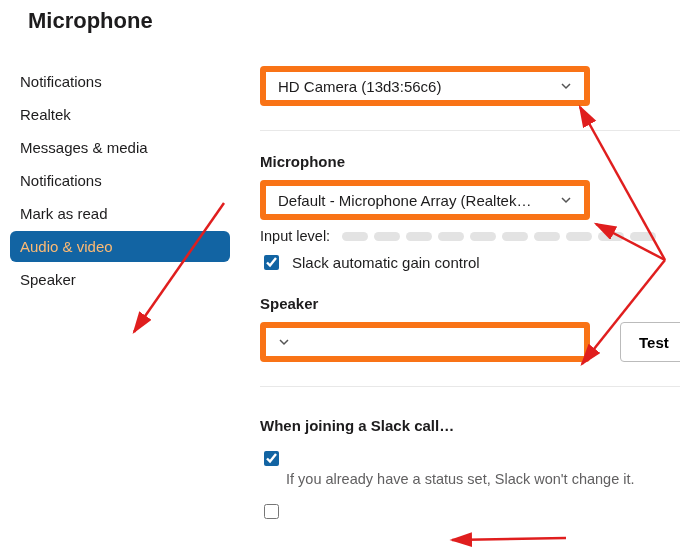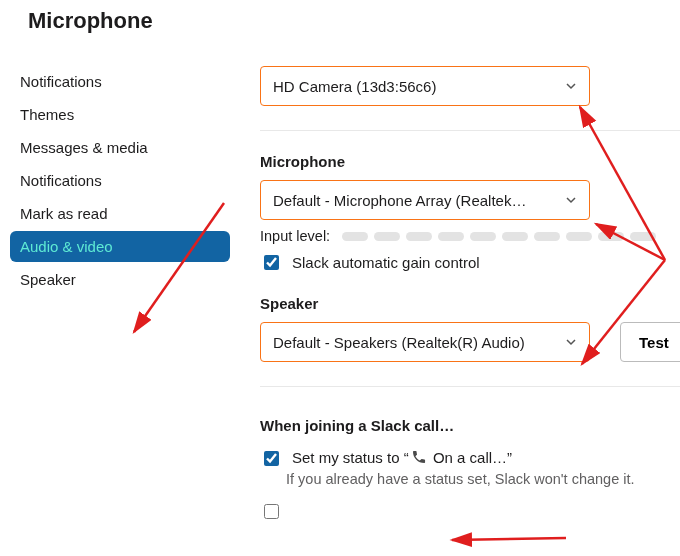--- a/index.html
+++ b/index.html
@@ -30,30 +30,30 @@
   .nav-item {
     padding: 7px 10px;
     font-size: 15px;
     border-radius: 6px;
     cursor: pointer;
     margin-bottom: 2px;
     color: #1d1c1d;
   }
   .nav-item.active {
     background: #1264a3;
-    color: #5eead4;
+    color: #fdba74;
   }
   .main {
     flex: 1;
     padding-left: 30px;
   }
   .select {
     width: 330px;
     height: 40px;
-    border: 1px solid #f97316;
+    border: 6px solid #f97316;
     border-radius: 4px;
     display: flex;
     align-items: center;
     padding: 0 12px;
     font-size: 15px;
     cursor: pointer;
     position: relative;
     background: #fff;
   }
   .select .label {
@@ -152,21 +152,21 @@
   }
 </style>
 </head>
 <body>
 
 <div class="title">Microphone</div>
 
 <div class="layout">
   <div class="sidebar">
     <div class="nav-item">Notifications</div>
-    <div class="nav-item">Themes</div>
+    <div class="nav-item">Realtek</div>
     <div class="nav-item">Messages &amp; media</div>
     <div class="nav-item">Notifications</div>
     <div class="nav-item">Mark as read</div>
     <div class="nav-item active">Audio &amp; video</div>
     <div class="nav-item">Speaker</div>
   </div>
 
   <div class="main">
 
     <div class="select">
@@ -209,42 +209,36 @@
 
     <div class="check-row">
       <input type="checkbox" checked="" style="">
       <span>Slack automatic gain control</span>
     </div>
 
     <div class="section-heading">Speaker</div>
 
     <div class="speaker-row">
       <div class="select">
-        <span class="label">Default - Speakers (Realtek(R) Audio)</span>
         <span class="chev">
           <svg width="12" height="12" viewBox="0 0 12 12">
               <path d="M2 4 L6 8 L10 4" fill="none" stroke="currentColor" stroke-width="1.5"></path>
             </svg>
 
         </span>
       </div>
       <button class="test-btn">Test</button>
     </div>
 
     <hr class="divider">
 
     <div class="section-heading" style="margin-top:30px">When joining a Slack call…</div>
 
     <div class="status-line" style="margin-top:14px">
       <input type="checkbox" checked="" style="width: 15px; height: 15px; accent-color: rgb(18, 100, 163);">
-      <span>
-        <span>Set my status to “</span><span class="phone-icon"><svg width="16" height="16" viewBox="0 0 24 24">
-              <path fill="#4a4a4a" d="M6.6 10.8c1.4 2.8 3.8 5.1 6.6 6.6l2.2-2.2c.3-.3.7-.4 1-.2 1.2.4 2.4.6 3.7.6.6 0 1 .4 1 1V20c0 .6-.4 1-1 1C10.6 21 3 13.4 3 4c0-.6.4-1 1-1h3.4c.6 0 1 .4 1 1 0 1.3.2 2.5.6 3.7.1.4 0 .8-.2 1l-2.2 2.1z"></path>
-            </svg></span><span> On a call…</span><span>”</span>
-      </span>
     </div>
     <div class="sub-note">If you already have a status set, Slack won't change it.</div>
 
     <div class="check-row" style="margin-top:14px">
       <input type="checkbox" style="">
     </div>
 
   </div>
 </div>
 

